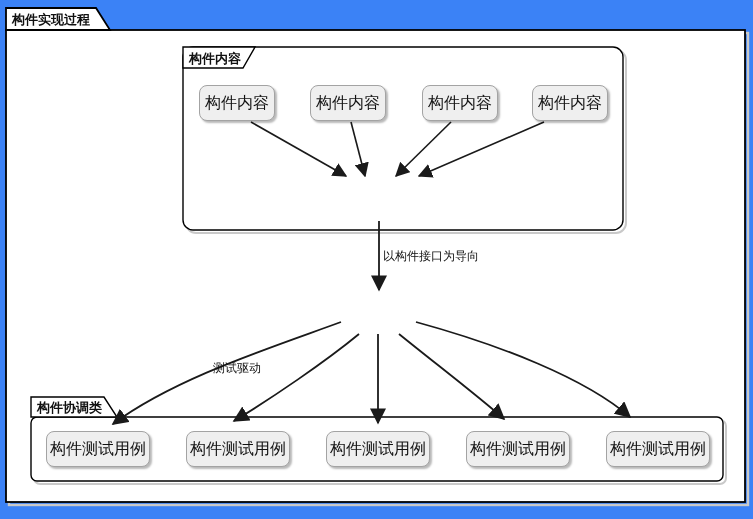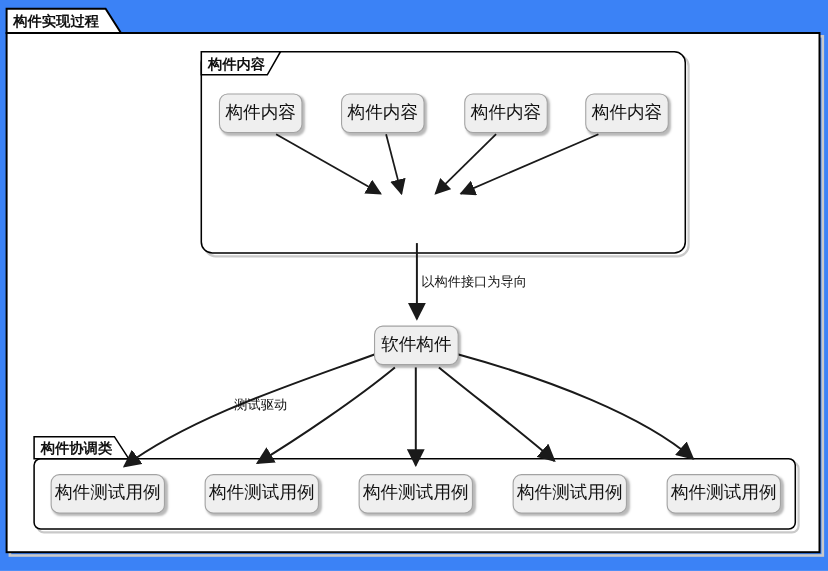--- a/index.html
+++ b/index.html
@@ -109,21 +109,20 @@
   <div class="tab-title outer-title">构件实现过程</div>
   <div class="tab-title project-title">构件内容</div>
   <div class="tab-title testset-title">构件协调类</div>
 
   <div class="node content-1">构件内容</div>
   <div class="node content-2">构件内容</div>
   <div class="node content-3">构件内容</div>
   <div class="node content-4">构件内容</div>
 
 
-  <div class="node software">软件构件</div>
 
   <div class="node test-1">构件测试用例</div>
   <div class="node test-2">构件测试用例</div>
   <div class="node test-3">构件测试用例</div>
   <div class="node test-4">构件测试用例</div>
   <div class="node test-5">构件测试用例</div>
 
   <div class="edge-label label-interface">以构件接口为导向</div>
   <div class="edge-label label-testdriven">测试驱动</div>
 

